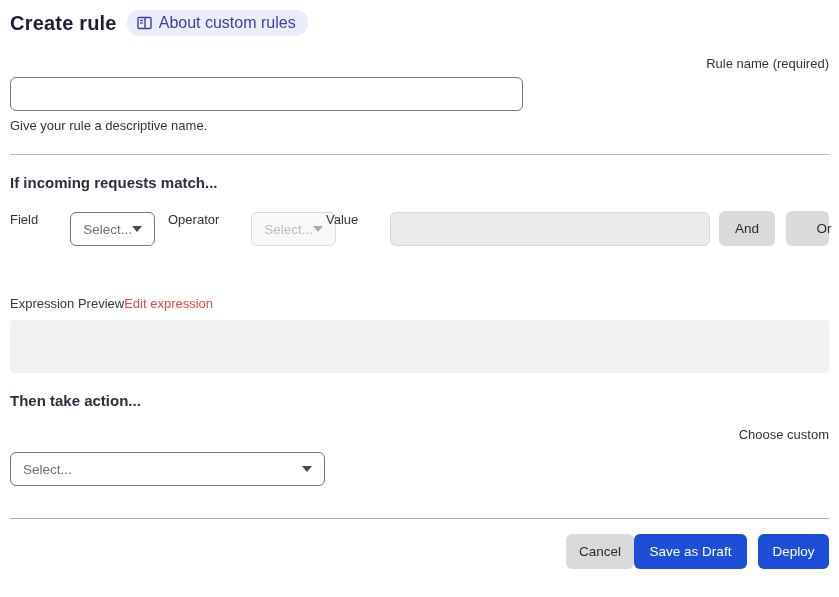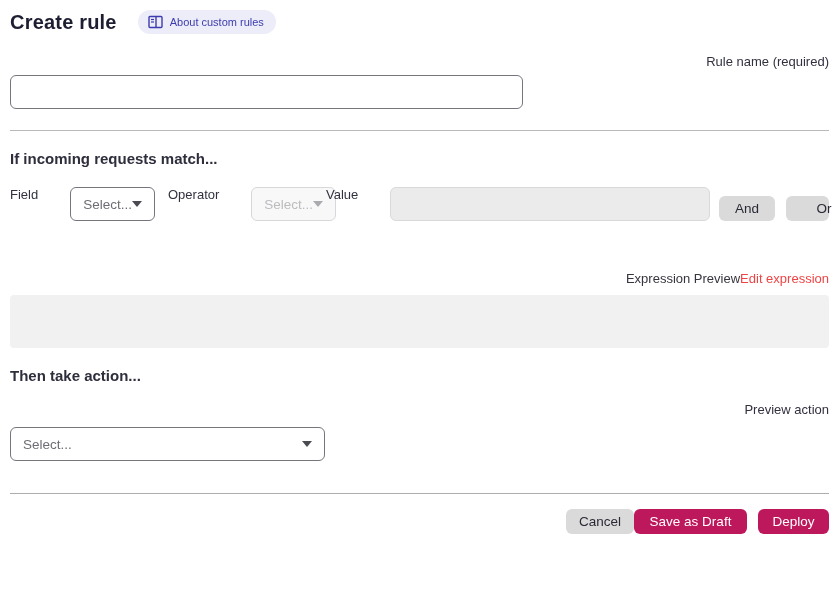--- a/index.html
+++ b/index.html
@@ -5,26 +5,26 @@
   * { margin: 0; padding: 0; box-sizing: border-box; }
   html, body { width: 839px; height: 597px; background: #ffffff; }
   body {
     font-family: "Liberation Sans", sans-serif;
     color: #28283c;
     overflow: hidden;
   }
   .container { padding: 10px 10px 0 10px; width: 839px; }
 
   
-  .header-row { display: flex; align-items: center; gap: 21px; }
+  .header-row { display: flex; align-items: center; gap: 10px; }
   .page-title { font-size: 20px; font-weight: 700; color: #1e1e33; letter-spacing: .2px; }
   .about-pill {
     display: inline-flex; align-items: center; gap: 7px;
     background: #edecf9; color: #3c3cae;
-    font-size: 11px; line-height: 1;
+    font-size: 16px; line-height: 1;
     padding: 5px 12px 5px 10px; border-radius: 12px;
     cursor: pointer; text-decoration: none;
   }
   .about-pill svg { display: block; }
 
   
   .field-label { font-size: 13px; color: #31313f; margin-top: 20px; text-align: right; }
   .rule-name-input {
     display: block; margin-top: 6px;
     width: 513px; height: 34px;
@@ -67,47 +67,47 @@
   .value-input {
     width: 384px; height: 34px;
     background: #ebebec; border: 1px solid #d9d9db; border-radius: 6px;
     padding: 0 10px; font-size: 13.5px; color: #28283c;
   }
 
   .andor-group { display: flex; margin-left: 9px; }
   .btn {
     border: none; border-radius: 6px; font-size: 13.5px;
     font-family: "Liberation Sans", sans-serif;
-    height: 25px; cursor: pointer; display: inline-flex;
+    height: 35px; cursor: pointer; display: inline-flex;
     align-items: center; justify-content: center;
   }
   .btn-gray { background: #dadadb; color: #2a2a35; }
   .btn-and { width: 56px; margin-right: 11px; }
   .btn-or { width: 43px; padding-left: 33px; }
 
   
   .preview-label-row {
-    display: flex; justify-content: flex-end; align-items: center;
+    display: flex; justify-content: flex-start; align-items: center;
     margin-top: 50px;
   }
   .preview-label { font-size: 13px; color: #35353f; }
   .edit-link { font-size: 13px; color: #ef4444; text-decoration: none; cursor: pointer; }
   .preview-box {
     margin-top: 9px; height: 53px; width: 819px;
     background: #f1f1f2; border-radius: 4px;
   }
 
   
   .action-select { width: 315px; margin-top: 10px; }
   .choose-label { margin-top: 18px; }
 
   
   .footer-row { display: flex; justify-content: flex-end; margin-top: 15px; }
   .btn-cancel { width: 68px; }
-  .btn-primary { background: #be185d; color: #ffffff; }
+  .btn-primary { background: #1d4ed8; color: #ffffff; }
   .btn-save { width: 113px; margin-right: 11px; }
   .btn-deploy { width: 71px; }
 </style>
 </head>
 <body>
 
 <div class="container">
 
   <div class="header-row">
     <h1 class="page-title">Create rule</h1>
@@ -119,20 +119,21 @@
           <line x1="3" y1="4.5" x2="6" y2="4.5" stroke="#3c3cae" stroke-width="1.2"></line>
           <line x1="3" y1="7" x2="6" y2="7" stroke="#3c3cae" stroke-width="1.2"></line>
         </svg>
       </span>
       <span>About custom rules</span>
     </a>
   </div>
 
   <div class="field-label">Rule name (required)</div>
   <input class="rule-name-input" type="text" value="" style="">
+  <div class="helper-text">Give your rule a descriptive name.</div>
 
   <hr class="divider">
 
   <h2 class="section-heading">If incoming requests match...</h2>
 
   <div class="match-row">
     <div class="col col-field">
       <span class="col-label">Field</span>
       <div class="select-box">
         <span class="placeholder">Select...</span>
@@ -159,21 +160,21 @@
     </div>
   </div>
 
   <div class="preview-label-row">
     <span class="preview-label">Expression Preview</span>
     <a class="edit-link">Edit expression</a>
   </div>
   <div class="preview-box"></div>
 
   <h2 class="section-heading">Then take action...</h2>
-  <div class="field-label choose-label">Preview action</div>
+  <div class="field-label choose-label">Choose custom</div>
   <div class="select-box action-select">
     <span class="placeholder">Select...</span>
     <span class="chevron"></span>
   </div>
 
   <hr class="divider-bottom">
 
   <div class="footer-row">
     <button class="btn btn-gray btn-cancel">Cancel</button>
     <button class="btn btn-primary btn-save">Save as Draft</button>

